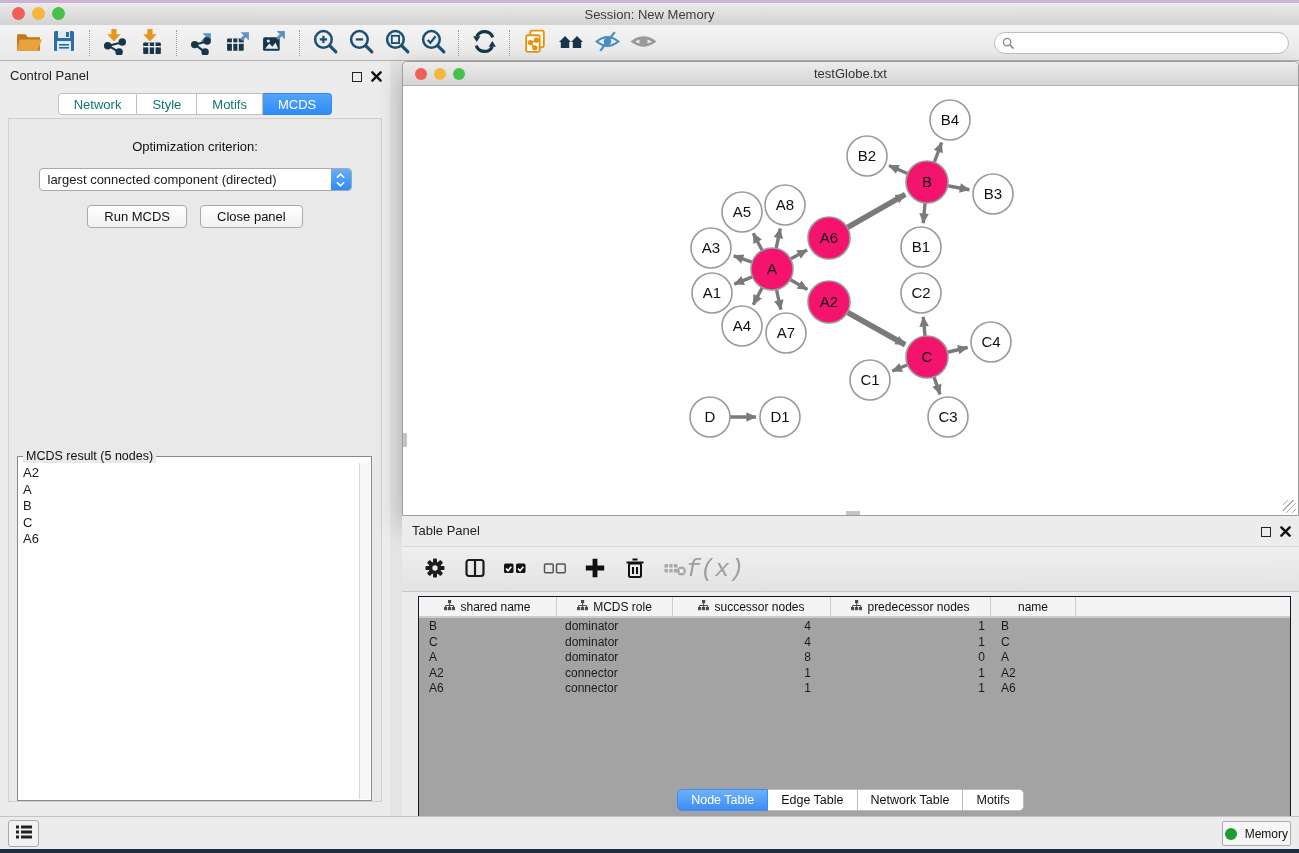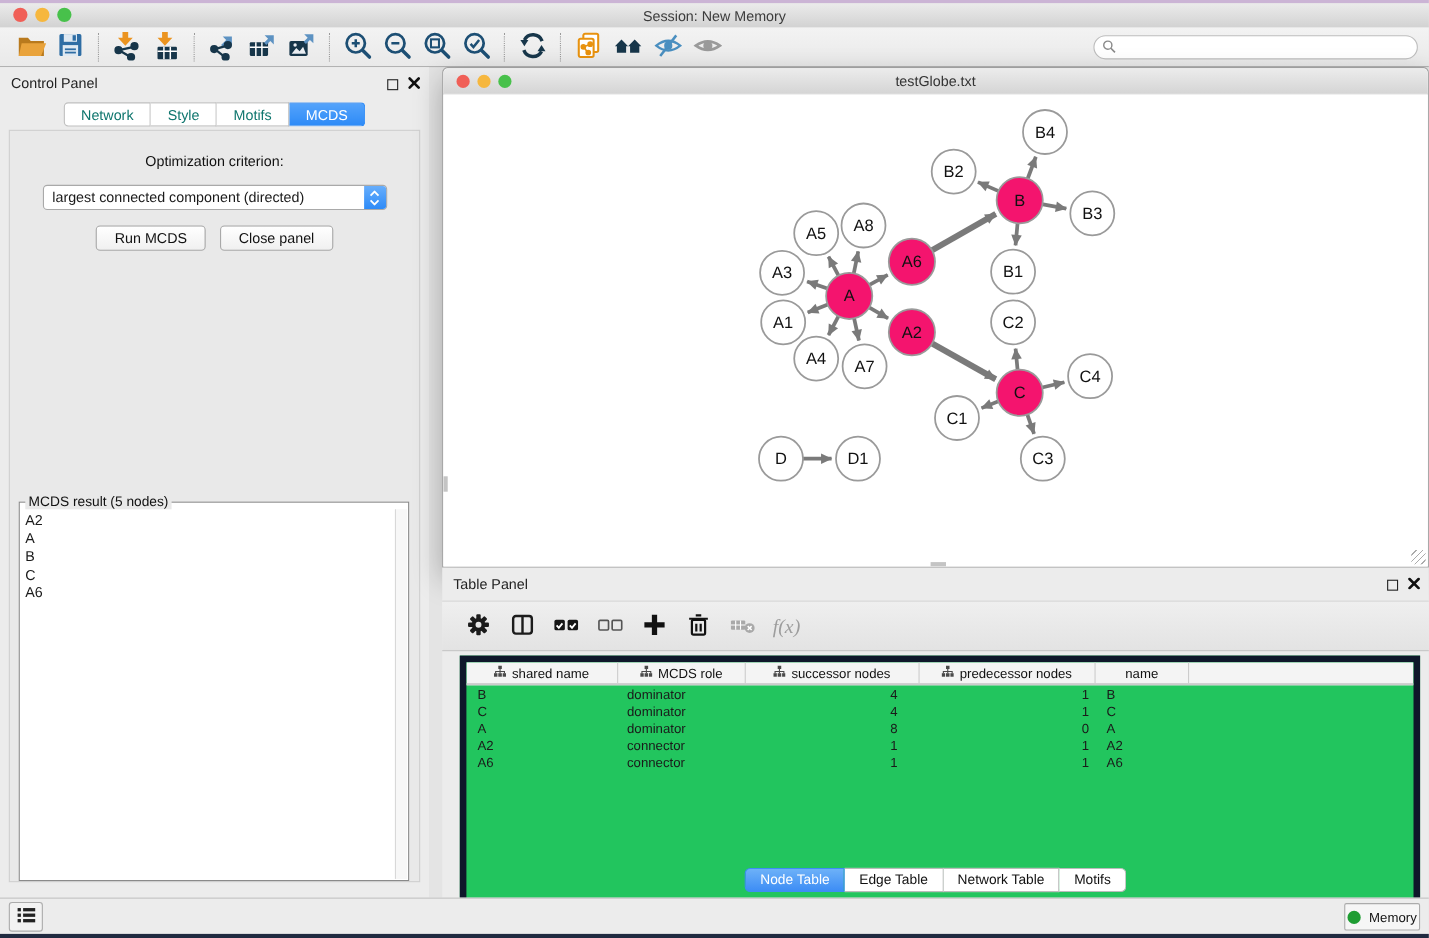--- a/index.html
+++ b/index.html
@@ -76,23 +76,23 @@
   .grip { position:absolute; right:2px; bottom:2px; width:13px; height:13px;
     background:repeating-linear-gradient(135deg, transparent 0 3px, #ababab 3px 4px); }
 
   
   .table-panel { position:absolute; left:402px; top:516px; width:897px; height:300px; background:#ececec; }
   .tp-toolbar { position:absolute; left:0; top:30px; width:100%; height:46px;
     background:linear-gradient(#efefef,#e3e3e3); border-top:1px solid #d8d8d8; border-bottom:1px solid #c6c6c6;
     display:flex; align-items:center; padding-left:20px; gap:14px; }
   .tpi { width:26px; height:26px; display:flex; align-items:center; justify-content:center;
     background:transparent; border:none; }
-  .fx { font-family:Liberation Serif, serif; font-style:italic; font-size:18px; color:#9d9d9d; }
-  .ntable { position:absolute; left:16px; top:80px; width:873px; height:228px; background:#22c55e;
-    border:6px solid #0f172a; overflow:hidden; }
+  .fx { font-family:Liberation Mono, monospace; font-style:italic; font-size:24px; color:#9d9d9d; }
+  .ntable { position:absolute; left:16px; top:80px; width:873px; height:228px; background:#a3a3a3;
+    border:1px solid #0f172a; overflow:hidden; }
   .thead { display:flex; height:21px; background:#f4f4f4; border-bottom:2px solid #ccc; }
   .th { display:flex; align-items:center; justify-content:center; gap:5px; font-size:12px;
     color:#111; border-right:1px solid #ccc; }
   .trow { display:flex; height:15.6px; font-size:12px; }
   .td { padding-top:1px; white-space:nowrap; overflow:hidden; }
   .tp-tabs { position:absolute; left:0; top:273px; width:100%; display:flex; justify-content:center; }
   .tp-tab { height:22px; padding:0 13px; font-size:12.5px; background:#fff; border:1px solid #bbb;
     border-left:none; display:flex; align-items:center; color:#111; }
   .tp-tab:first-child { border-left:1px solid #bbb; border-radius:5px 0 0 5px; }
   .tp-tab:last-child { border-radius:0 5px 5px 0; }

